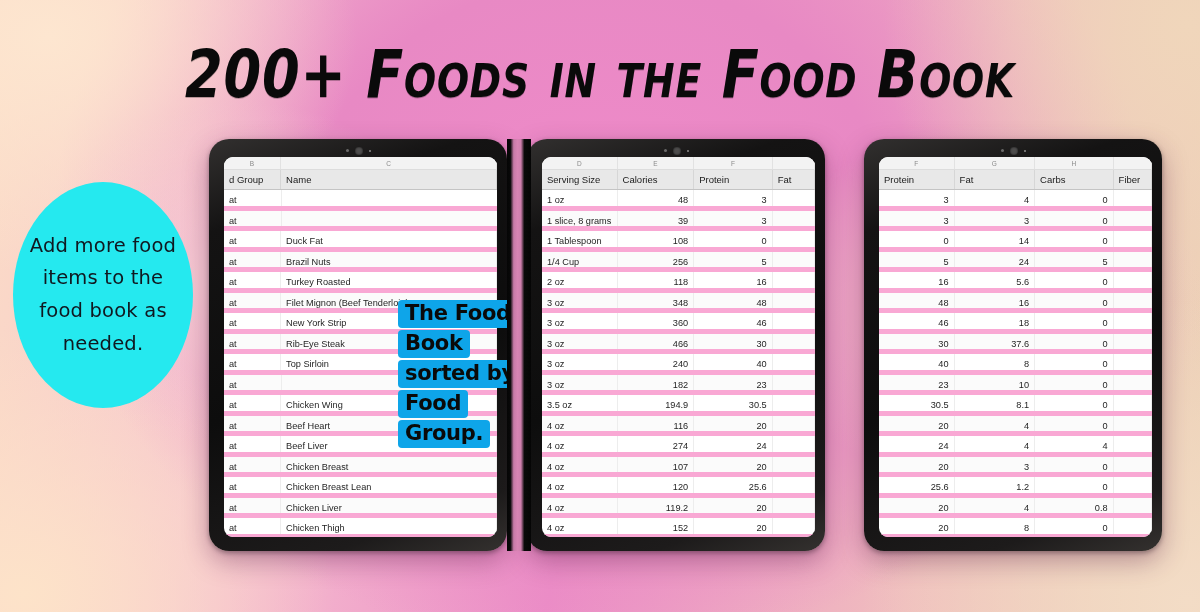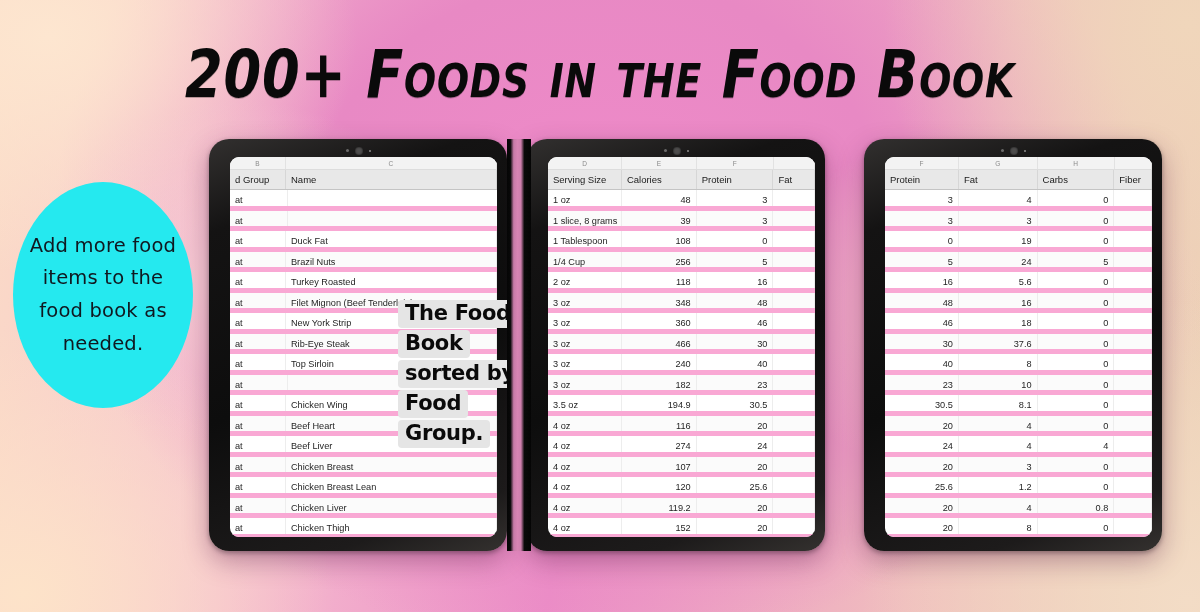--- a/index.html
+++ b/index.html
@@ -76,21 +76,21 @@
   }
 
   
   .tablet {
     position: absolute;
     top: 139px;
     width: 298px;
     height: 412px;
     border-radius: 20px;
     background: linear-gradient(160deg, #32302f 0%, #141313 18%, #0d0d0d 55%, #1d1b1b 88%, #34312f 100%);
-    padding: 18px 10px 14px 21px;
+    padding: 18px 10px 14px 15px;
     box-shadow: 0 10px 26px rgba(90,30,70,0.38), 0 2px 5px rgba(0,0,0,0.35);
     overflow: hidden;
   }
   #tablet-left   { left: 209px; }
   #tablet-center { left: 527px; }
   #tablet-right  { left: 864px; }
 
   .notch {
     position: absolute;
     top: 6px;
@@ -199,21 +199,21 @@
     pointer-events: none;
   }
   #sticker-callout .line {
     display: block;
     width: fit-content;
     font-family: "DejaVu Sans", sans-serif;
     font-weight: bold;
     font-size: 21px;
     line-height: 1.0;
     color: #0a0a0a;
-    background: #e5e5e5;
+    background: #0ea5e9;
     padding: 3px 7px 4px 7px;
     margin-bottom: 2px;
     border-radius: 4px;
     letter-spacing: -0.3px;
   }
 
   
   #bezel-gap {
     position: absolute;
     left: 507px;
@@ -478,21 +478,21 @@
           <div class="dc c3 num"></div>
         </div>
         <div class="data-row">
           <div class="dc c0 num">3</div>
           <div class="dc c1 num">3</div>
           <div class="dc c2 num">0</div>
           <div class="dc c3 num"></div>
         </div>
         <div class="data-row">
           <div class="dc c0 num">0</div>
-          <div class="dc c1 num">19</div>
+          <div class="dc c1 num">14</div>
           <div class="dc c2 num">0</div>
           <div class="dc c3 num"></div>
         </div>
         <div class="data-row">
           <div class="dc c0 num">5</div>
           <div class="dc c1 num">24</div>
           <div class="dc c2 num">5</div>
           <div class="dc c3 num"></div>
         </div>
         <div class="data-row">

